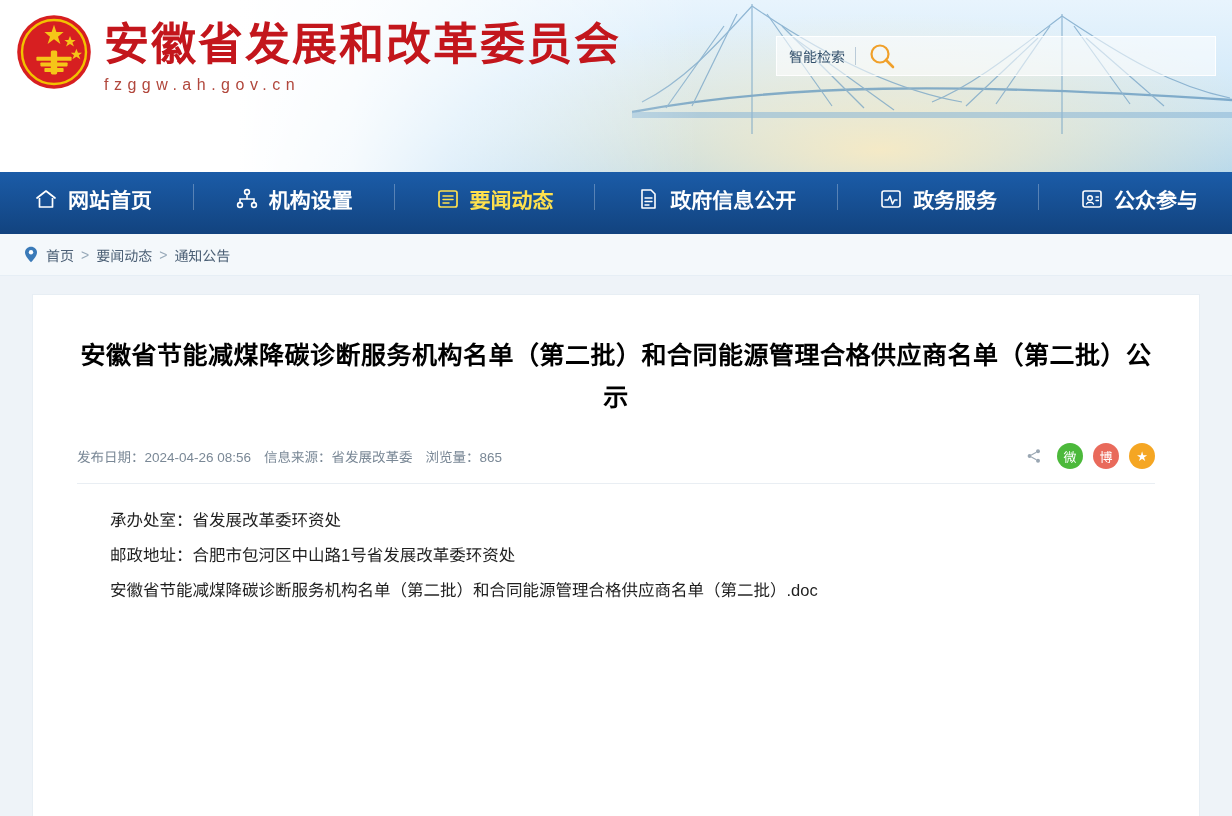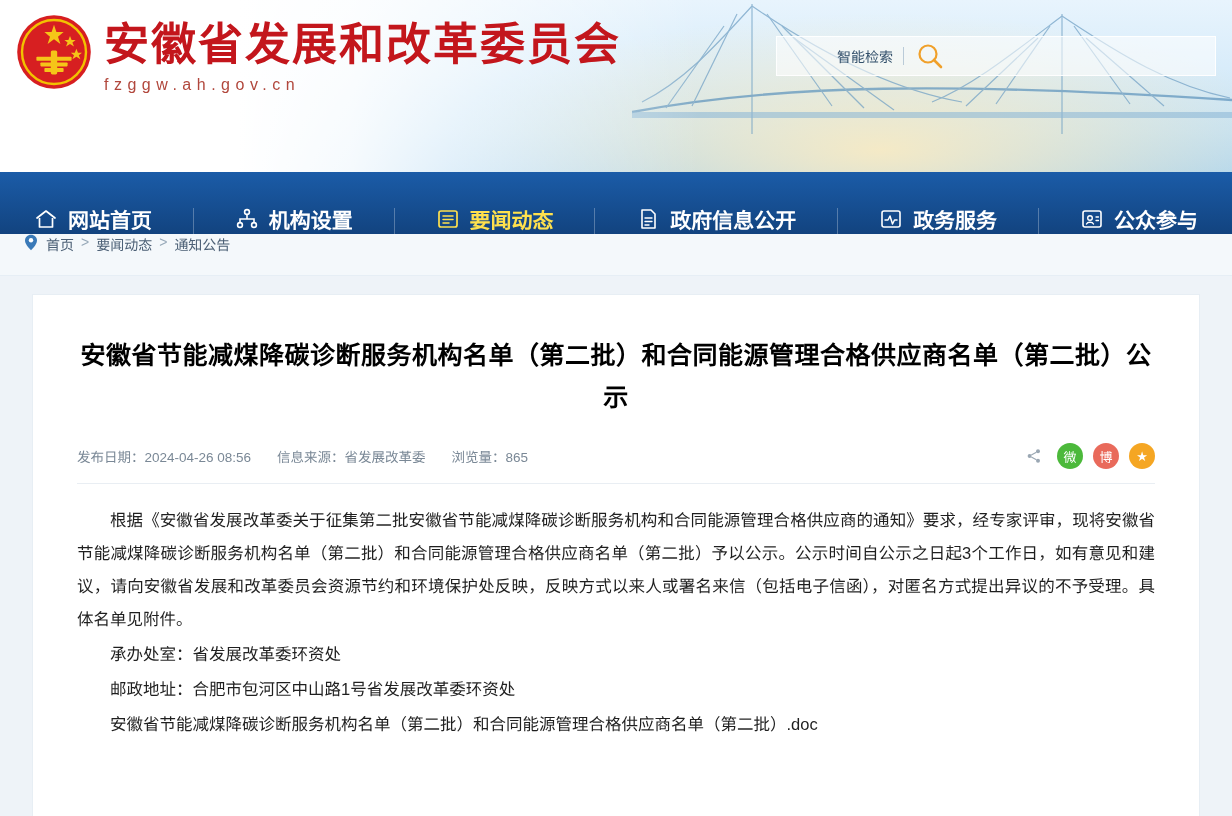--- a/index.html
+++ b/index.html
@@ -61,55 +61,54 @@
   .search-box {
     position: absolute; right: 16px; top: 36px;
     width: 440px; height: 40px;
     background: rgba(255,255,255,0.55);
     border: 1px solid rgba(255,255,255,0.9);
     display: flex; align-items: center;
   }
   .search-label {
     font-size: 14px; color: #33506b; padding: 0 10px 0 12px;
     white-space: nowrap;
-    margin-left: 48px;
   }
   .search-divider { width:1px; height:18px; background: rgba(80,120,160,0.35); }
   .search-input {
     flex: 1; border: none; outline: none; background: transparent;
     font-size: 13px; color: #3a5c7a; padding: 0 10px;
     font-family: "Liberation Sans", sans-serif;
   }
   .search-input::placeholder { color: #8ba2b8; }
   .search-btn {
     width: 52px; height: 38px; background: transparent; border: none;
     display:flex; align-items:center; justify-content:center; cursor: pointer;
   }
 
   
   .nav {
     width: 1232px; height: 62px;
     background: linear-gradient(180deg, #1b5ca8 0%, #12437f 100%);
-    display: flex; align-items: flex-end; justify-content: space-between;
-    padding: 0 28px;
+    display: flex; align-items: flex-start; justify-content: space-between;
+    padding: 12px 28px;
   }
   .nav-item {
     display: flex; align-items: center; gap: 10px;
     color: #ffffff; font-size: 21px; font-weight: bold;
     padding: 0 6px; cursor: pointer; white-space: nowrap;
   }
   .nav-item.active { color: #ffe14d; }
   .nav-sep { width: 1px; height: 26px; background: rgba(255,255,255,0.28); }
   .nav-ico { width: 24px; height: 24px; display:inline-block; }
 
   
   .crumb-bar {
     width: 1232px; height: 42px;
     background: #f4f8fb;
-    display: flex; align-items: flex-start;
+    display: flex; align-items: center;
     padding-left: 24px;
     font-size: 14px; color: #4c6076;
     border-bottom: 1px solid #e6eef5;
   }
   .crumb-pin { margin-right: 8px; }
   .crumb-link { color: #4c6076; text-decoration: none; cursor: pointer; }
   .crumb-sep { margin: 0 7px; color: #97a9b9; }
 
   
   .page-bg { width: 1232px; background: #eef3f8; padding: 18px 32px 0 32px; }
@@ -124,21 +123,21 @@
     font-size: 25px; font-weight: bold; color: #000000;
     text-align: center; line-height: 42px; margin: 6px 0 0 0;
     letter-spacing: 0.5px;
   }
   .meta-row {
     margin-top: 24px;
     display: flex; align-items: center; justify-content: space-between;
     padding-bottom: 14px;
     border-bottom: 1px solid #e9eef3;
   }
-  .meta-left { display: flex; align-items: center; gap: 26px; font-size: 13.5px; color: #7a8896; }
+  .meta-left { display: flex; align-items: center; gap: 13px; font-size: 13.5px; color: #7a8896; }
   .share-group { display: flex; align-items: center; gap: 10px; }
   .share-ico {
     width: 26px; height: 26px; border-radius: 50%;
     display: flex; align-items: center; justify-content: center;
     cursor: pointer; color: #fff; font-size: 13px;
   }
   .share-ico.plain { color: #9aa7b3; background: transparent; }
   .share-ico.wechat { background: #4cb93b; }
   .share-ico.weibo  { background: #e96a5b; }
   .share-ico.fav    { background: #f5a623; }
@@ -306,21 +305,20 @@
             <path d="M5.3 7 L10.4 4.2 M5.3 9 L10.4 11.8" stroke="#9aa7b3" stroke-width="1.1"></path>
           </svg>
         </span>
         <span class="share-ico wechat">微</span>
         <span class="share-ico weibo">博</span>
         <span class="share-ico fav">★</span>
       </div>
     </div>
 
     <div class="body-text">
-      <p class="indent">根据《安徽省发展改革委关于征集第二批安徽省节能减煤降碳诊断服务机构和合同能源管理合格供应商的通知》要求，经专家评审，现将安徽省节能减煤降碳诊断服务机构名单（第二批）和合同能源管理合格供应商名单（第二批）予以公示。公示时间自公示之日起3个工作日，如有意见和建议，请向安徽省发展和改革委员会资源节约和环境保护处反映，反映方式以来人或署名来信（包括电子信函），对匿名方式提出异议的不予受理。具体名单见附件。</p>
       <p class="contact-line">承办处室：省发展改革委环资处</p>
       <p class="contact-line">邮政地址：合肥市包河区中山路1号省发展改革委环资处</p>
 
       <div class="attach-line">
 
         <span class="attach-name">安徽省节能减煤降碳诊断服务机构名单（第二批）和合同能源管理合格供应商名单（第二批）.doc</span>
       </div>
     </div>
 
   </div>

